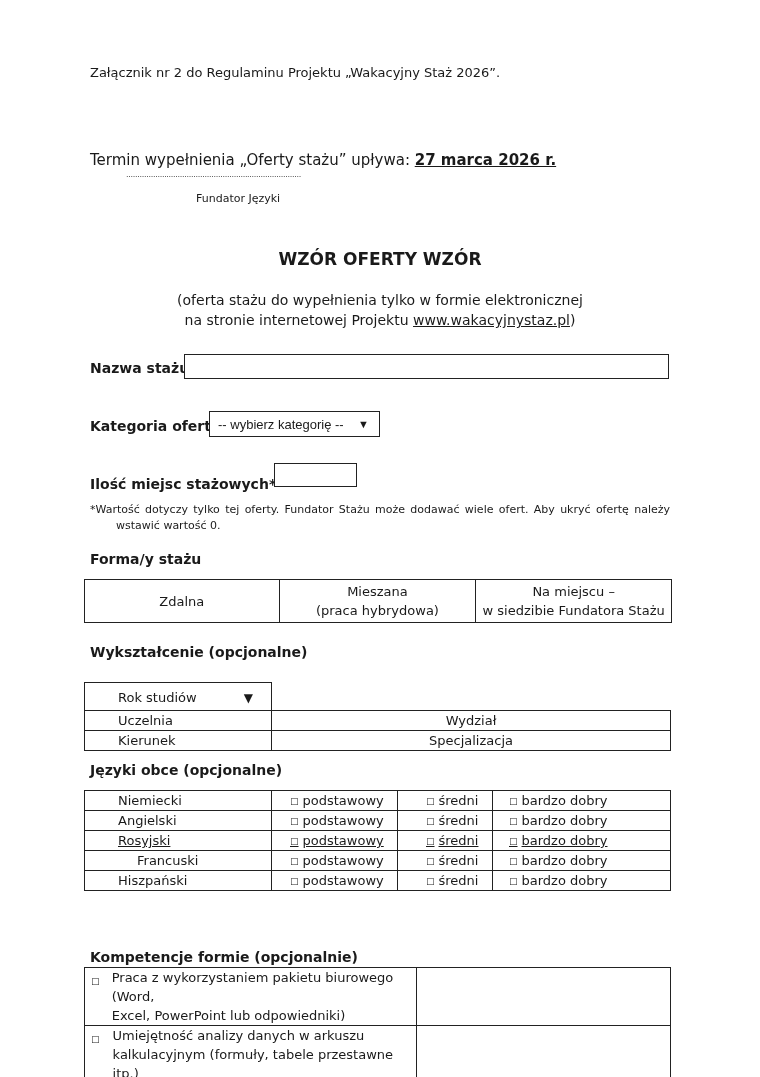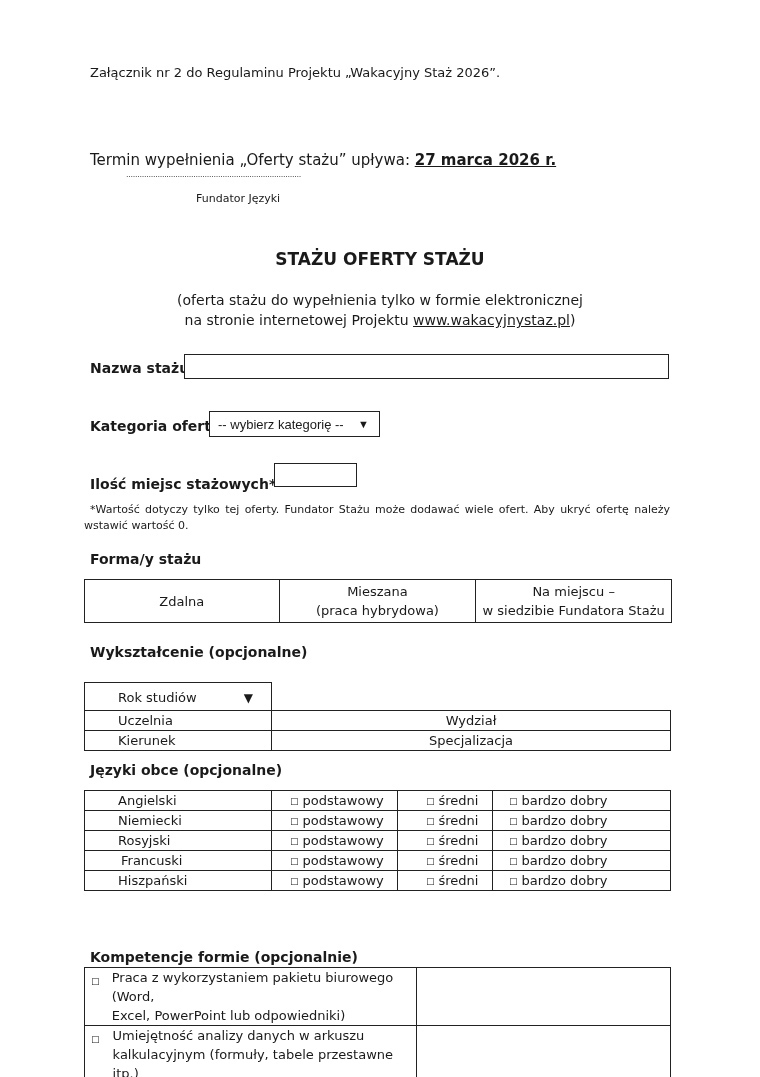--- a/index.html
+++ b/index.html
@@ -29,39 +29,39 @@
 <body>
 
 <div class="abs t13" style="left:90px; top:65px;">Załącznik nr 2 do Regulaminu Projektu „Wakacyjny Staż 2026”.</div>
 <div class="abs" style="left:90px; top:104px; font-size:15px;margin-top:47px;">
   <span>Termin wypełnienia „Oferty stażu” upływa: </span><span class="bold u">27 marca 2026 r.</span>
 </div>
 
 <div class="abs" style="left:126px; top:170px; font-size:8px; letter-spacing:-0.3px; color:#444;">..............................................................................</div>
 <div class="abs t11" style="left:196px; top:192px;">Fundator Języki</div>
 
-<div class="abs bold" style="left:0; width:760px; top:249px; text-align:center; font-size:17px;">STAŻU OFERTY STAŻU</div>
+<div class="abs bold" style="left:0; width:760px; top:249px; text-align:center; font-size:17px;">WZÓR OFERTY WZÓR</div>
 <div class="abs t14" style="left:0; width:760px; top:292px; text-align:center;">(oferta stażu do wypełnienia tylko w formie elektronicznej</div>
 <div class="abs t14" style="left:0; width:760px; top:312px; text-align:center;">
   <span>na stronie internetowej Projektu </span><span class="u">www.wakacyjnystaz.pl</span><span>)</span>
 </div>
 
 <div class="abs bold t14" style="left:90px; top:360px;">Nazwa stażu</div>
 <div class="box" style="left:184px; top:354px; width:485px; height:25px;"></div>
 
 <div class="abs bold t14" style="left:90px; top:418px;">Kategoria oferty</div>
 <div class="box dropdown" style="left:209px; top:411px; width:171px; height:26px;">
   <span>-- wybierz kategorię --</span>
   <span class="arrow">▼</span>
 </div>
 
 <div class="abs bold t14" style="left:90px; top:476px;">Ilość miejsc stażowych*</div>
 <div class="box" style="left:274px; top:463px; width:83px; height:24px;"></div>
 <div class="abs t11" style="left:90px; top:503px; width:580px; text-align:justify; text-align-last:justify; font-size:11px;">*Wartość dotyczy tylko tej oferty. Fundator Stażu może dodawać wiele ofert. Aby ukryć ofertę należy</div>
-<div class="abs t11" style="left:84px; top:519px;">wstawić wartość 0.</div>
+<div class="abs t11" style="left:116px; top:519px;">wstawić wartość 0.</div>
 
 <div class="abs bold t14" style="left:90px; top:551px;">Forma/y stażu</div>
 <table class="grid" style="left:84px; top:579px; width:588px; height:44px;">
   <tbody>
       <tr>
     <td class="center" style="width:195px;">
       <div>Zdalna</div>
     </td>
     <td class="center" style="width:197px; line-height:19px;">
       <div>Mieszana</div>
@@ -90,39 +90,39 @@
     <td style="padding-left:33px;">Kierunek</td>
     <td class="center">Specjalizacja</td>
   </tr>
 </tbody>
   </table>
 
 <div class="abs bold t14" style="left:90px; top:762px;">Języki obce (opcjonalne)</div>
 <table class="grid" style="left:84px; top:790px; width:587px;">
   <tbody>
       <tr style="height:20px;">
-    <td style="width:187px; padding-left:33px;">Angielski</td>
-    <td style="width:126px; padding-left:18px;"><span class="sq">□</span><span>podstawowy</span></td>
-    <td style="width:95px; padding-left:28px;"><span class="sq">□</span><span>średni</span></td>
-    <td style="padding-left:16px;"><span class="sq">□</span><span>bardzo dobry</span></td>
-  </tr>
-  <tr style="height:20px;">
     <td style="padding-left:33px;">Niemiecki</td>
     <td style="padding-left:18px;"><span class="sq">□</span><span>podstawowy</span></td>
     <td style="padding-left:28px;"><span class="sq">□</span><span>średni</span></td>
     <td style="padding-left:16px;"><span class="sq">□</span><span>bardzo dobry</span></td>
   </tr>
   <tr style="height:20px;">
+    <td style="width:187px; padding-left:33px;">Angielski</td>
+    <td style="width:126px; padding-left:18px;"><span class="sq">□</span><span>podstawowy</span></td>
+    <td style="width:95px; padding-left:28px;"><span class="sq">□</span><span>średni</span></td>
+    <td style="padding-left:16px;"><span class="sq">□</span><span>bardzo dobry</span></td>
+  </tr>
+  <tr style="height:20px;text-decoration:underline;">
     <td style="padding-left:33px;">Rosyjski</td>
     <td style="padding-left:18px;"><span class="sq">□</span><span>podstawowy</span></td>
     <td style="padding-left:28px;"><span class="sq">□</span><span>średni</span></td>
     <td style="padding-left:16px;"><span class="sq">□</span><span>bardzo dobry</span></td>
   </tr>
   <tr style="height:20px;">
-    <td style="padding-left:36px;">Francuski</td>
+    <td style="padding-left:52px;">Francuski</td>
     <td style="padding-left:18px;"><span class="sq">□</span><span>podstawowy</span></td>
     <td style="padding-left:28px;"><span class="sq">□</span><span>średni</span></td>
     <td style="padding-left:16px;"><span class="sq">□</span><span>bardzo dobry</span></td>
   </tr>
   <tr style="height:20px;">
     <td style="padding-left:33px;">Hiszpański</td>
     <td style="padding-left:18px;"><span class="sq">□</span><span>podstawowy</span></td>
     <td style="padding-left:28px;"><span class="sq">□</span><span>średni</span></td>
     <td style="padding-left:16px;"><span class="sq">□</span><span>bardzo dobry</span></td>
   </tr>

